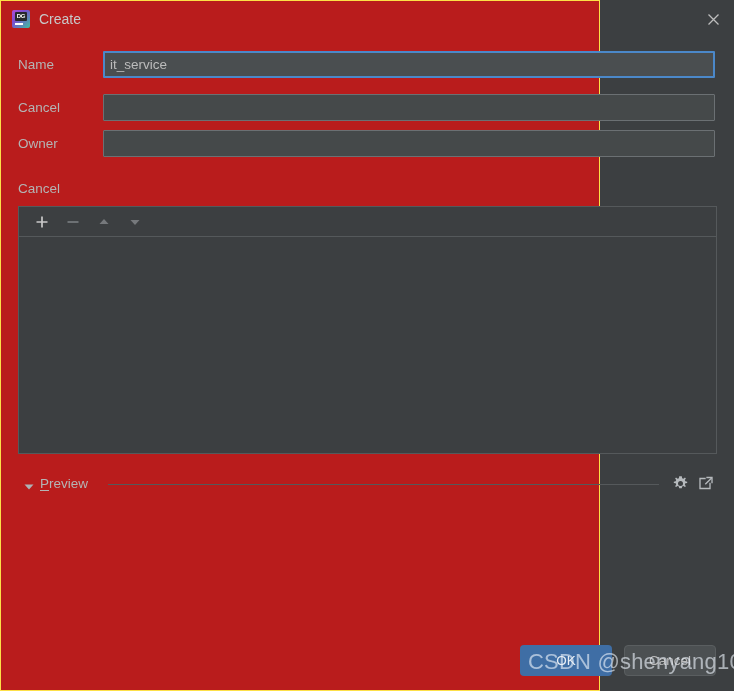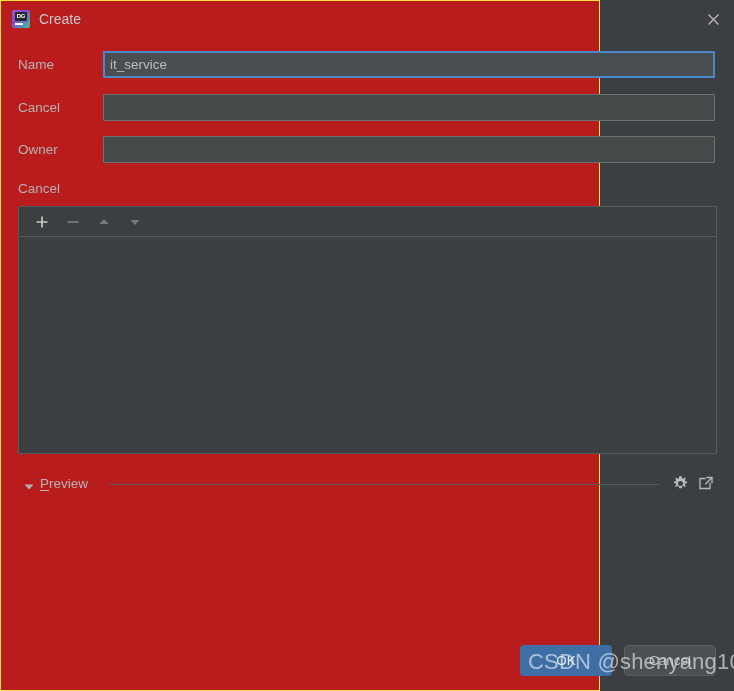--- a/index.html
+++ b/index.html
@@ -114,21 +114,21 @@
   }
   .form-input.focused {
     border: 2px solid #4b88c9;
     background: #4a4e50;
     padding: 0 5px;
   }
   .form-input::placeholder { color: #6e7275; }
 
   #row-name    { top: 50px; }
   #row-comment { top: 93px; }
-  #row-owner   { top: 135px; }
+  #row-owner   { top: 129px; }
 
   
   #grants-label {
     position: absolute;
     left: 17px; top: 179px;
     font-size: 13.5px;
     color: #b4b4b4;
     line-height: 18px;
   }
   #grants-panel {

